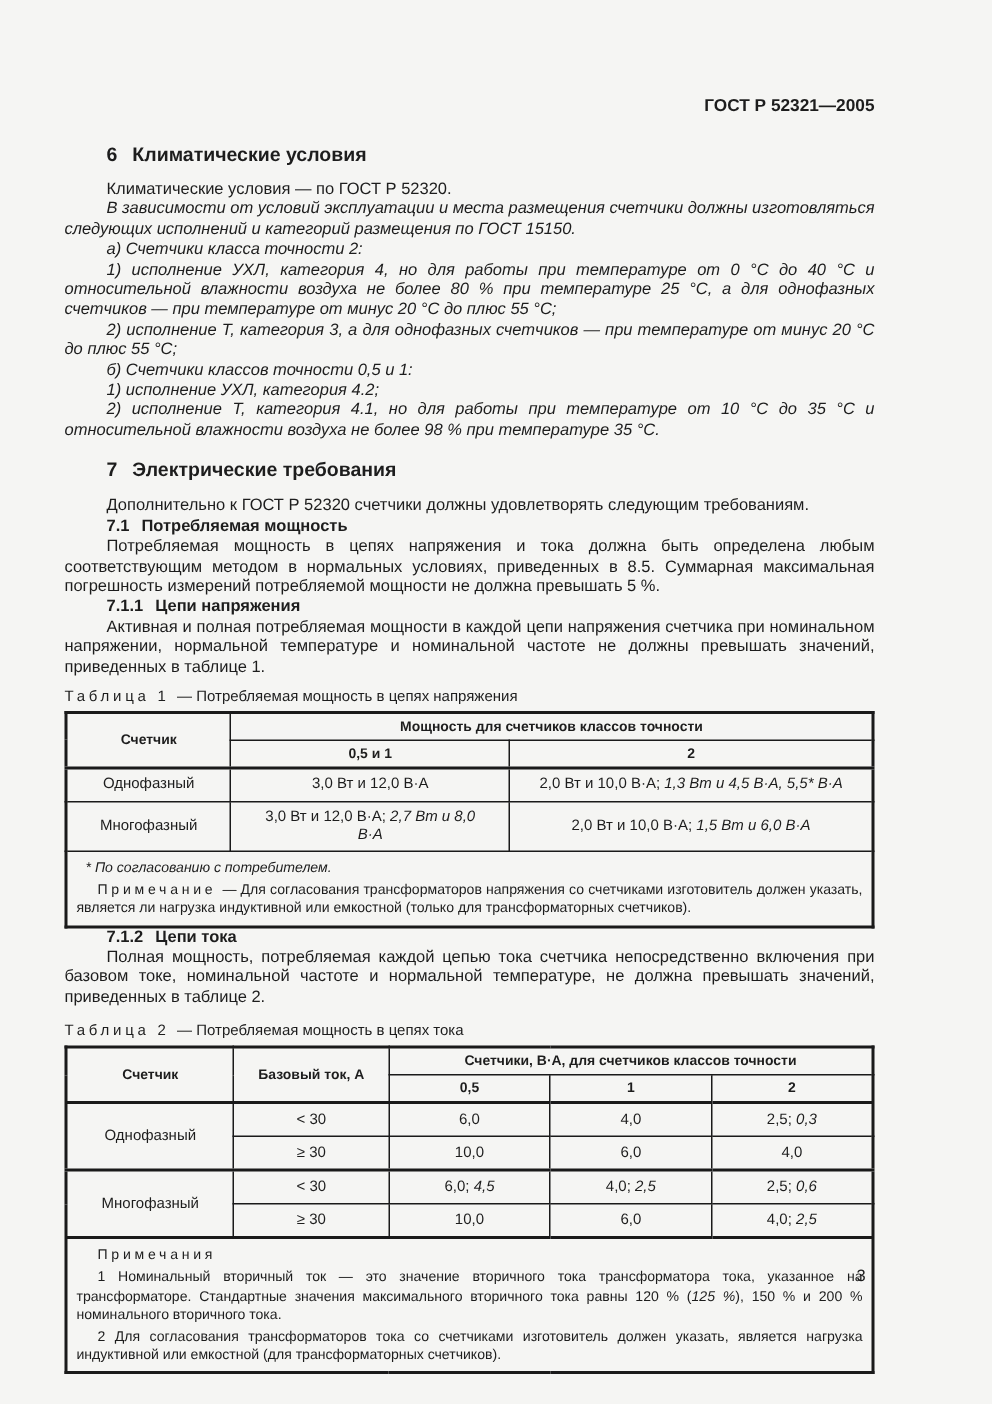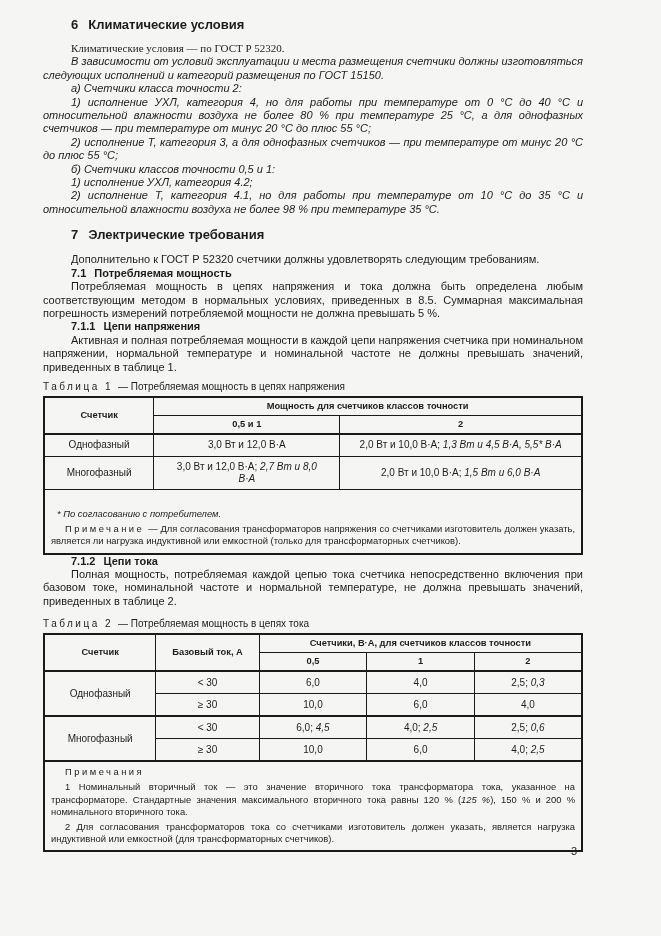--- a/index.html
+++ b/index.html
@@ -34,21 +34,21 @@
   }
   .sec-title .num { margin-right: 10px; }
   .sec-title.second { margin-top: 11px; margin-bottom: 10px; }
   p.body {
     margin: 0;
     font-size: 11px;
     line-height: 13.4px;
     text-align: justify;
     text-indent: 28px;
   }
-  p.body.first { margin-top: 9px; font-family: Liberation Serif, serif; }
+  p.body.first { margin-top: 9px; }
   .i { font-style: italic; }
   p.subhead {
     margin: 0;
     font-size: 11px;
     line-height: 13.4px;
     font-weight: bold;
     text-indent: 28px;
   }
   p.subhead .num { margin-right: 8px; }
   .table-caption {
@@ -82,21 +82,21 @@
     padding: 4px 14px;
     height: 13px;
   }
   .c-center { text-align: center; }
   .c-left { text-align: center; }
   .hsep { border-bottom: 2px solid #1a1a1a; }
   td.tfoot-cell {
     padding: 2px 6px 5px 6px;
   }
   .footnote {
-    margin: 16px 0 3px 0;
+    margin: 2px 0 3px 0;
     font-size: 9.4px;
     line-height: 12.2px;
     font-style: italic;
     text-indent: 6px;
   }
   .tnote {
     margin: 3px 0 0 0;
     font-size: 9.4px;
     line-height: 12.2px;
     text-align: justify;
@@ -119,20 +119,23 @@
     font-size: 11px;
   }
   .cap2 { margin-top: 10px; }
 </style>
 </head>
 <body>
 
 <div class="page">
   <div class="content">
 
+    <div class="doc-header">
+      <span>ГОСТ Р 52321—2005</span>
+    </div>
 
     <div class="sec-title">
       <span class="num">6</span><span>Климатические условия</span>
     </div>
 
     <p class="body first">Климатические условия — по ГОСТ Р 52320.</p>
     <p class="body i">В зависимости от условий эксплуатации и места размещения счетчики должны изготовляться следующих исполнений и категорий размещения по ГОСТ 15150.</p>
     <p class="body i">а)  Счетчики класса точности 2:</p>
     <p class="body i">1)  исполнение УХЛ, категория 4, но для работы при температуре от 0 °С до 40 °С и относительной влажности воздуха не более 80 % при температуре 25 °С, а для однофазных счетчиков — при температуре от минус 20 °С до плюс 55 °С;</p>
     <p class="body i">2)  исполнение Т, категория 3, а для однофазных счетчиков — при температуре от минус 20 °С до плюс 55 °С;</p>

